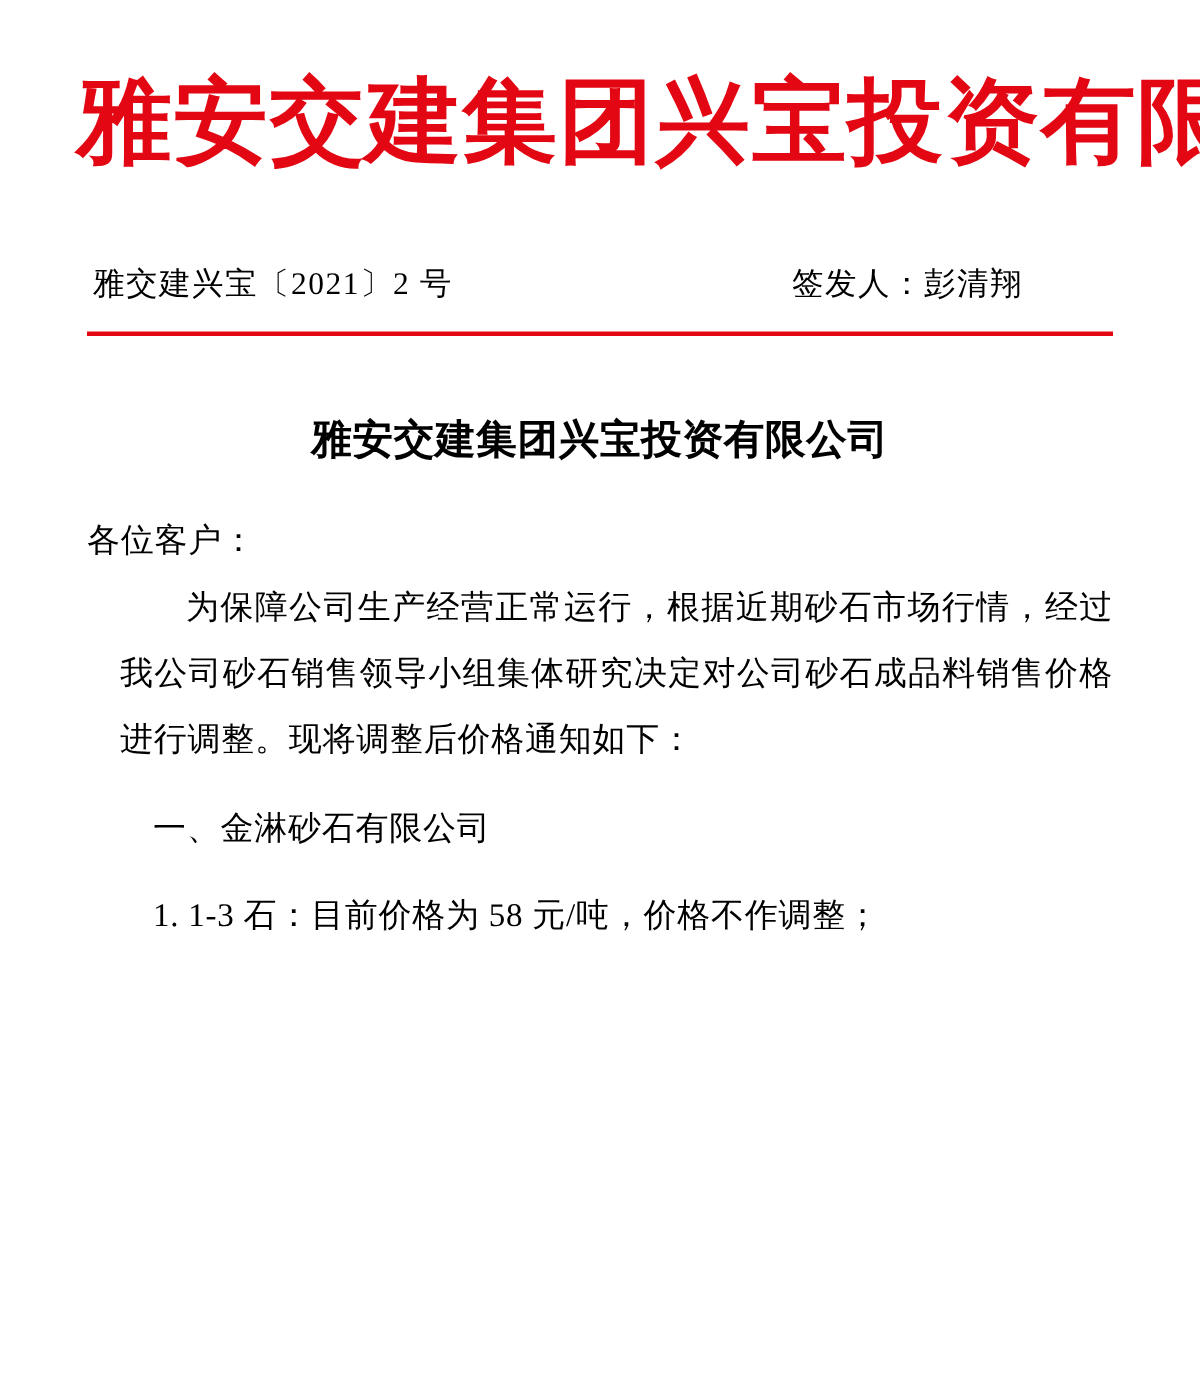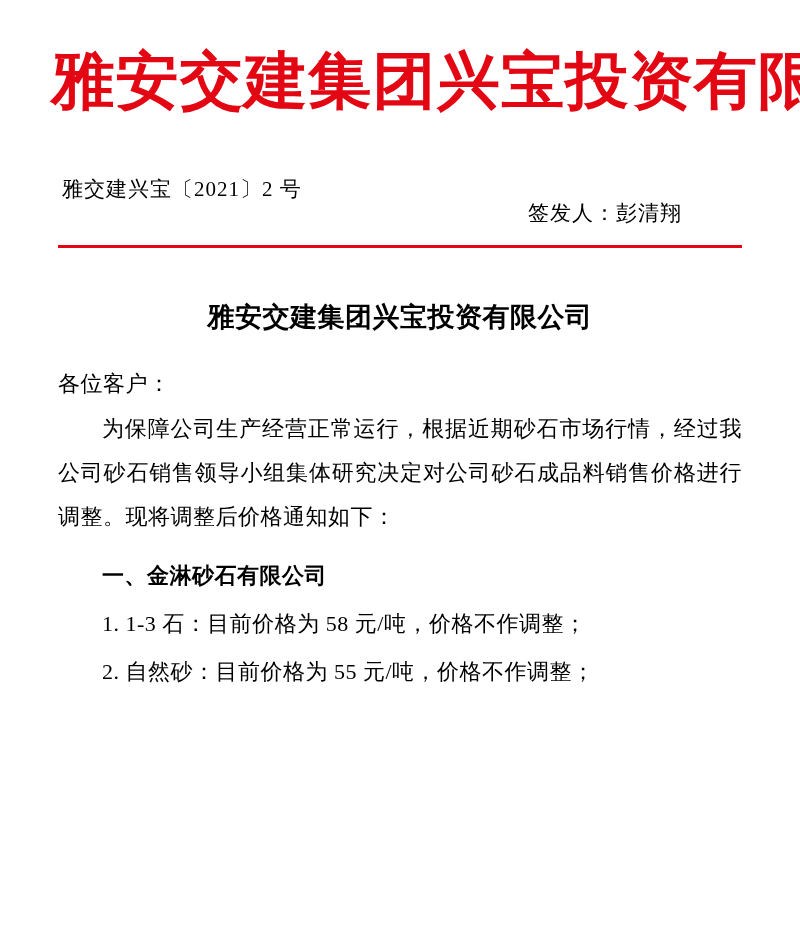--- a/index.html
+++ b/index.html
@@ -29,31 +29,30 @@
     font-size: 62px;
     letter-spacing: 1px;
     line-height: 1.05;
     margin-top: 48px;
     white-space: nowrap;
     transform: scaleX(1.02);
   }
   .meta-row {
     display: flex;
     justify-content: space-between;
-    align-items: flex-start;
+    align-items: center;
     margin-top: 62px;
     font-size: 21px;
     letter-spacing: 1px;
   }
   .meta-left {
     padding-left: 4px;
   }
   .meta-right {
     padding-right: 60px;
-    margin-top: 24px;
   }
   .red-rule {
     margin-top: 18px;
     height: 3px;
     background: #e30613;
     width: 100%;
   }
   .doc-title {
     text-align: center;
     font-size: 27px;
@@ -68,31 +67,32 @@
     letter-spacing: 0.5px;
   }
   .body-para {
     font-size: 22px;
     line-height: 2.0;
     text-align: justify;
     text-justify: inter-ideograph;
     text-indent: 2em;
     margin-top: 8px;
     letter-spacing: 0.5px;
+    margin-left: 22px;
   }
   .section-heading {
     font-size: 22px;
-    font-weight: bold;
+    font-weight: normal;
     margin-top: 22px;
     text-indent: 2em;
     letter-spacing: 0.5px;
   }
   .item {
     font-size: 22px;
-    margin-top: 18px;
+    margin-top: 28px;
     text-indent: 2em;
     letter-spacing: 0.5px;
     white-space: nowrap;
   }
 </style>
 </head>
 <body>
 
 <div class="page">
 
@@ -109,15 +109,14 @@
     <div>雅安交建集团兴宝投资有限公司</div>
   </div>
 
   <div class="salutation">各位客户：</div>
 
   <div class="body-para">为保障公司生产经营正常运行，根据近期砂石市场行情，经过我公司砂石销售领导小组集体研究决定对公司砂石成品料销售价格进行调整。现将调整后价格通知如下：</div>
 
   <div class="section-heading">一、金淋砂石有限公司</div>
 
   <div class="item">1. 1-3 石：目前价格为 58 元/吨，价格不作调整；</div>
-  <div class="item">2. 自然砂：目前价格为 55 元/吨，价格不作调整；</div>
 
 </div>
 
 </body></html>

